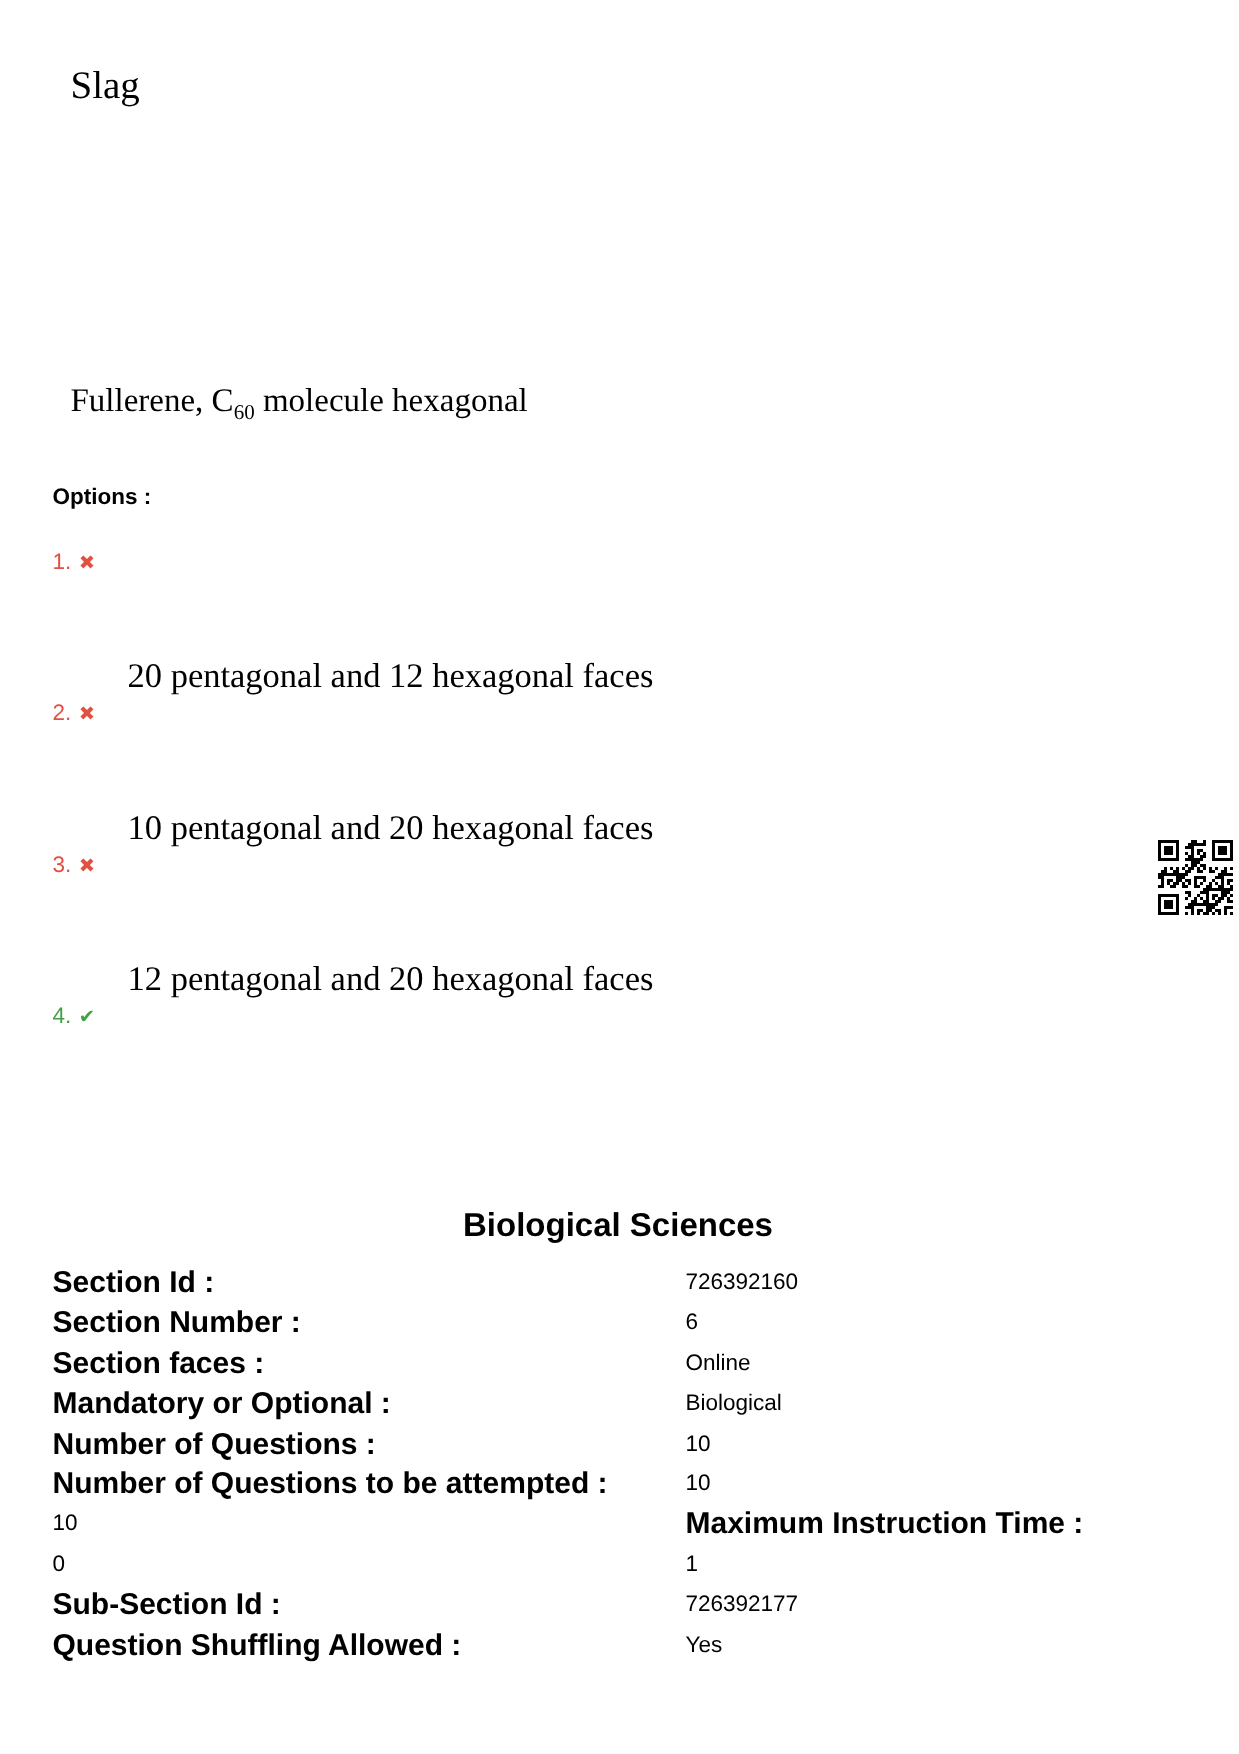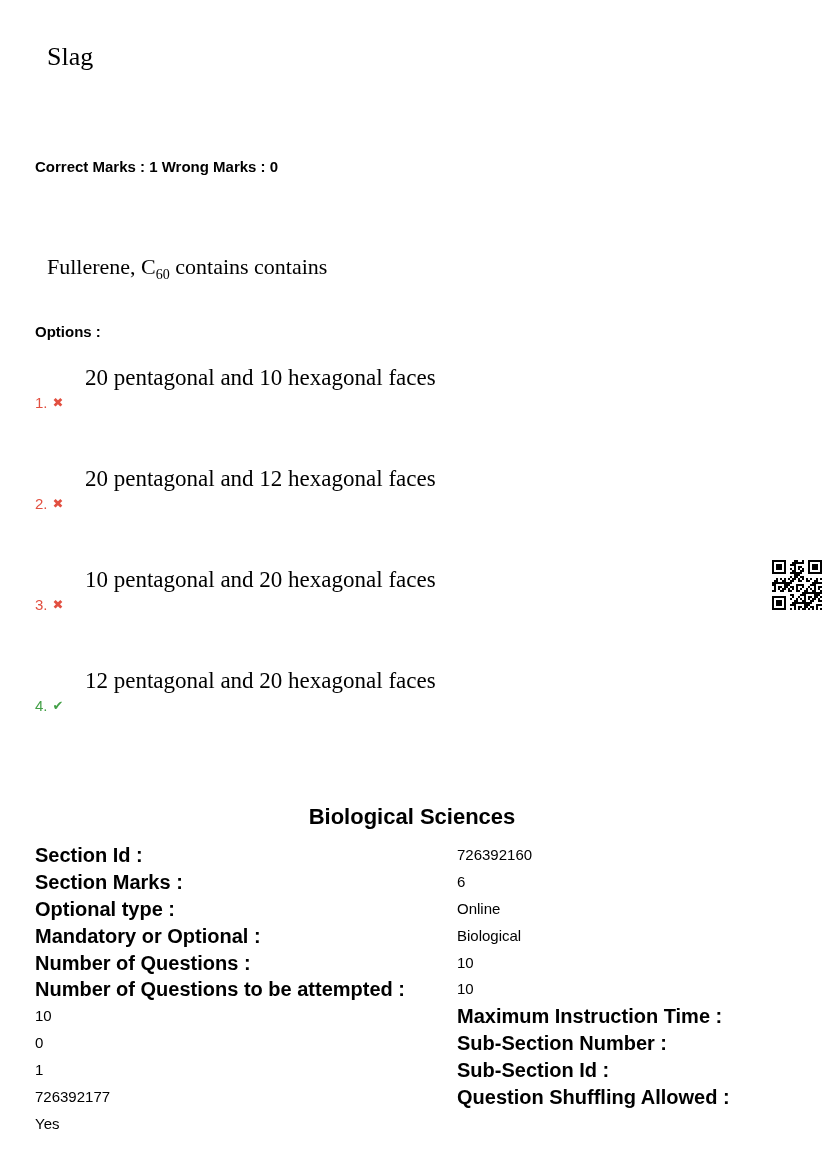--- a/index.html
+++ b/index.html
@@ -67,30 +67,28 @@
   }
 </style>
 </head>
 <body>
 
 <div class="doc">
 
   <div class="slag">Slag</div>
 
   <div class="meta">
-    <p>Correct Marks : 1 Wrong Marks : 0</p>
-  </div>
-
-  <div class="stem"><span>Fullerene, C</span><sub>60</sub><span> contains contains</span></div>
+  </div>
+
+  <div class="stem"><span>Fullerene, C</span><sub>60</sub><span> molecule hexagonal</span></div>
 
   <div class="options-label">Options :</div>
 
   <div class="options" id="options-list">
   <div class="option">
-    <div class="option-text">20 pentagonal and 10 hexagonal faces</div>
     <div class="option-marker status-wrong">
       <span class="option-number">1.</span>
       <span class="option-status-icon">✖</span>
     </div>
   </div>
 
   <div class="option">
     <div class="option-text">20 pentagonal and 12 hexagonal faces</div>
     <div class="option-marker status-wrong">
       <span class="option-number">2.</span>
@@ -333,41 +331,40 @@
         <rect x="24" y="24" width="1" height="1" fill="#000"></rect>
       </svg>
   </div>
 
   <h1 class="section-title">Biological Sciences</h1>
 
   <div class="fields" id="section-fields">
   <div class="field-label">Section Id :</div>
   <div class="field-value">726392160</div>
 
-  <div class="field-label">Section Marks :</div>
+  <div class="field-label">Section Number :</div>
   <div class="field-value">6</div>
 
-  <div class="field-label">Optional type :</div>
+  <div class="field-label">Section faces :</div>
   <div class="field-value">Online</div>
 
   <div class="field-label">Mandatory or Optional :</div>
   <div class="field-value">Biological</div>
 
   <div class="field-label">Number of Questions :</div>
   <div class="field-value">10</div>
 
   <div class="field-label">Number of Questions to be attempted :</div>
   <div class="field-value">10</div>
 
   <div class="field-value">10</div>
 
   <div class="field-label">Maximum Instruction Time :</div>
   <div class="field-value">0</div>
 
-  <div class="field-label">Sub-Section Number :</div>
   <div class="field-value">1</div>
 
   <div class="field-label">Sub-Section Id :</div>
   <div class="field-value">726392177</div>
 
   <div class="field-label">Question Shuffling Allowed :</div>
   <div class="field-value">Yes</div>
 </div>
 
 </div>

